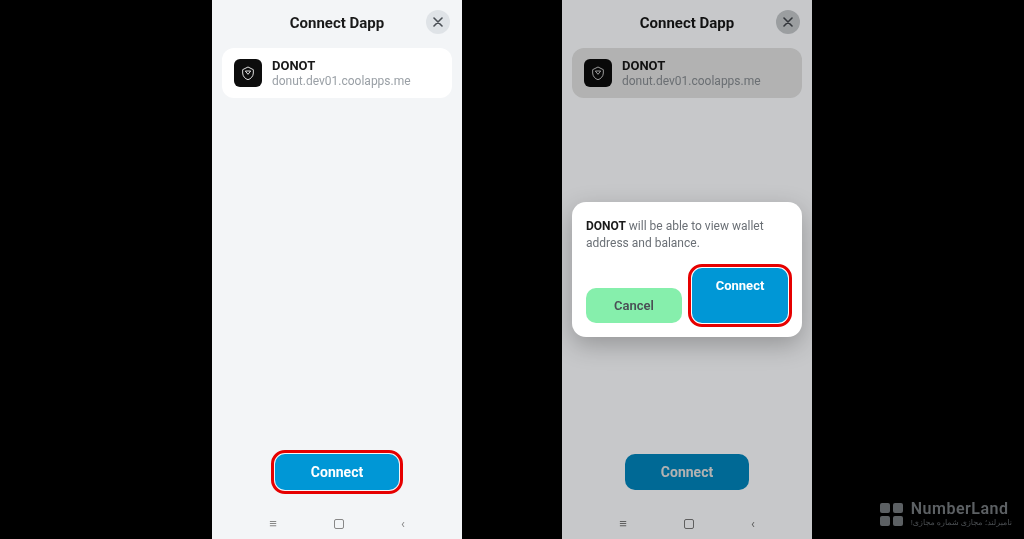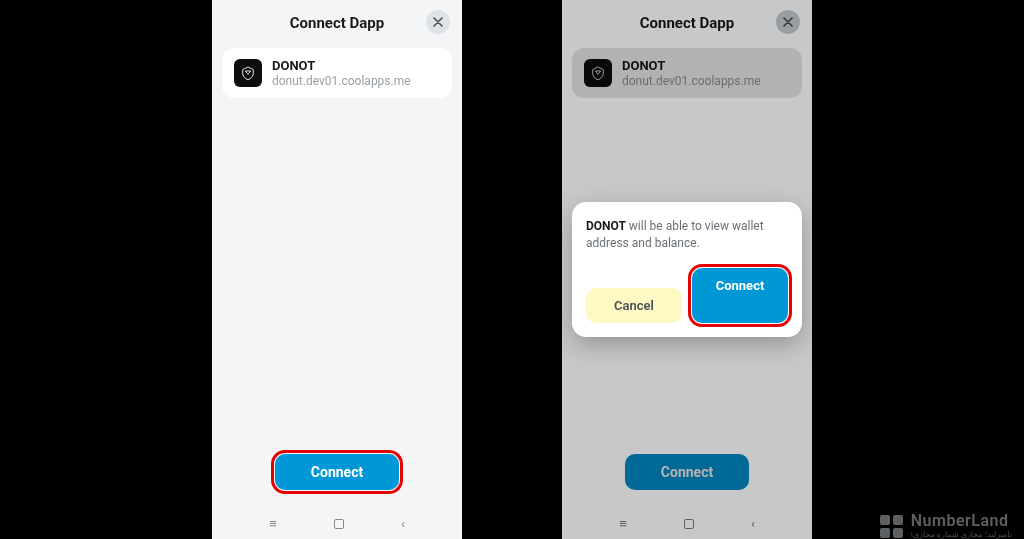--- a/index.html
+++ b/index.html
@@ -147,21 +147,21 @@
     .perm-desc .app-name {
       font-weight: 700;
       color: #1a1a1a;
     }
     .perm-buttons {
       display: flex;
       gap: 10px;
     }
     .cancel-btn {
       flex: 1;
-      background: #fef9c3;
+      background: #86efac;
       color: #4a4f55;
       font-weight: 600;
       font-size: 13px;
       border-radius: 10px;
       padding: 10px 0;
       text-align: center;
       cursor: pointer;
       margin-top: 20px;
     }
     .perm-connect-btn {
@@ -171,21 +171,21 @@
       font-weight: 700;
       font-size: 13px;
       border-radius: 10px;
       padding: 10px 0;
       text-align: center;
       cursor: pointer;
     }
     .watermark {
       position: absolute;
       right: 12px;
-      bottom: 0;
+      bottom: 12px;
       display: flex;
       align-items: center;
       gap: 8px;
       opacity: 0.6;
     }
     .wm-logo {
       display: grid;
       grid-template-columns: repeat(2, 10px);
       grid-template-rows: repeat(2, 10px);
       gap: 3px;

